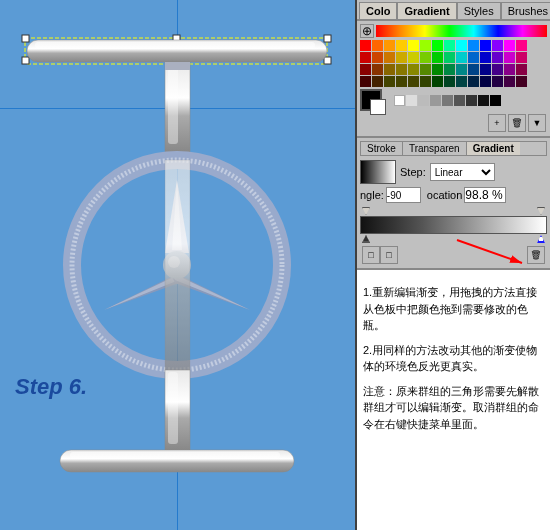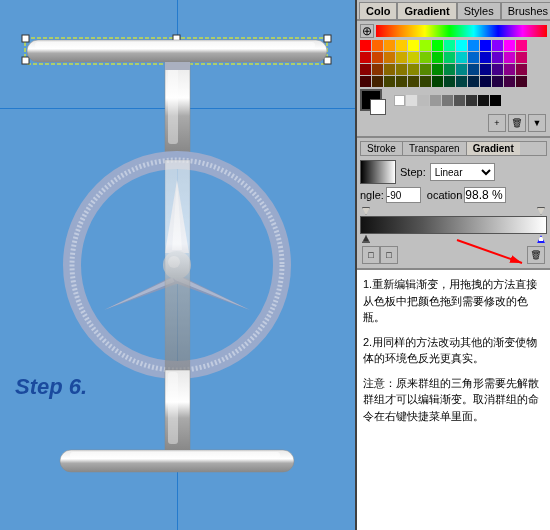--- a/index.html
+++ b/index.html
@@ -121,20 +121,21 @@
       line-height: 1.5;
       color: #000;
     }
 
     .instruction-item {
       margin-bottom: 8px;
     }
 
     .instruction-item p {
       margin-bottom: 4px;
+      margin-top: 8px;
     }
 
     
   </style>
 </head>
 <body>
 
 <div class="left-panel">
   <div class="guide-v"></div>
   <div class="guide-h"></div>

